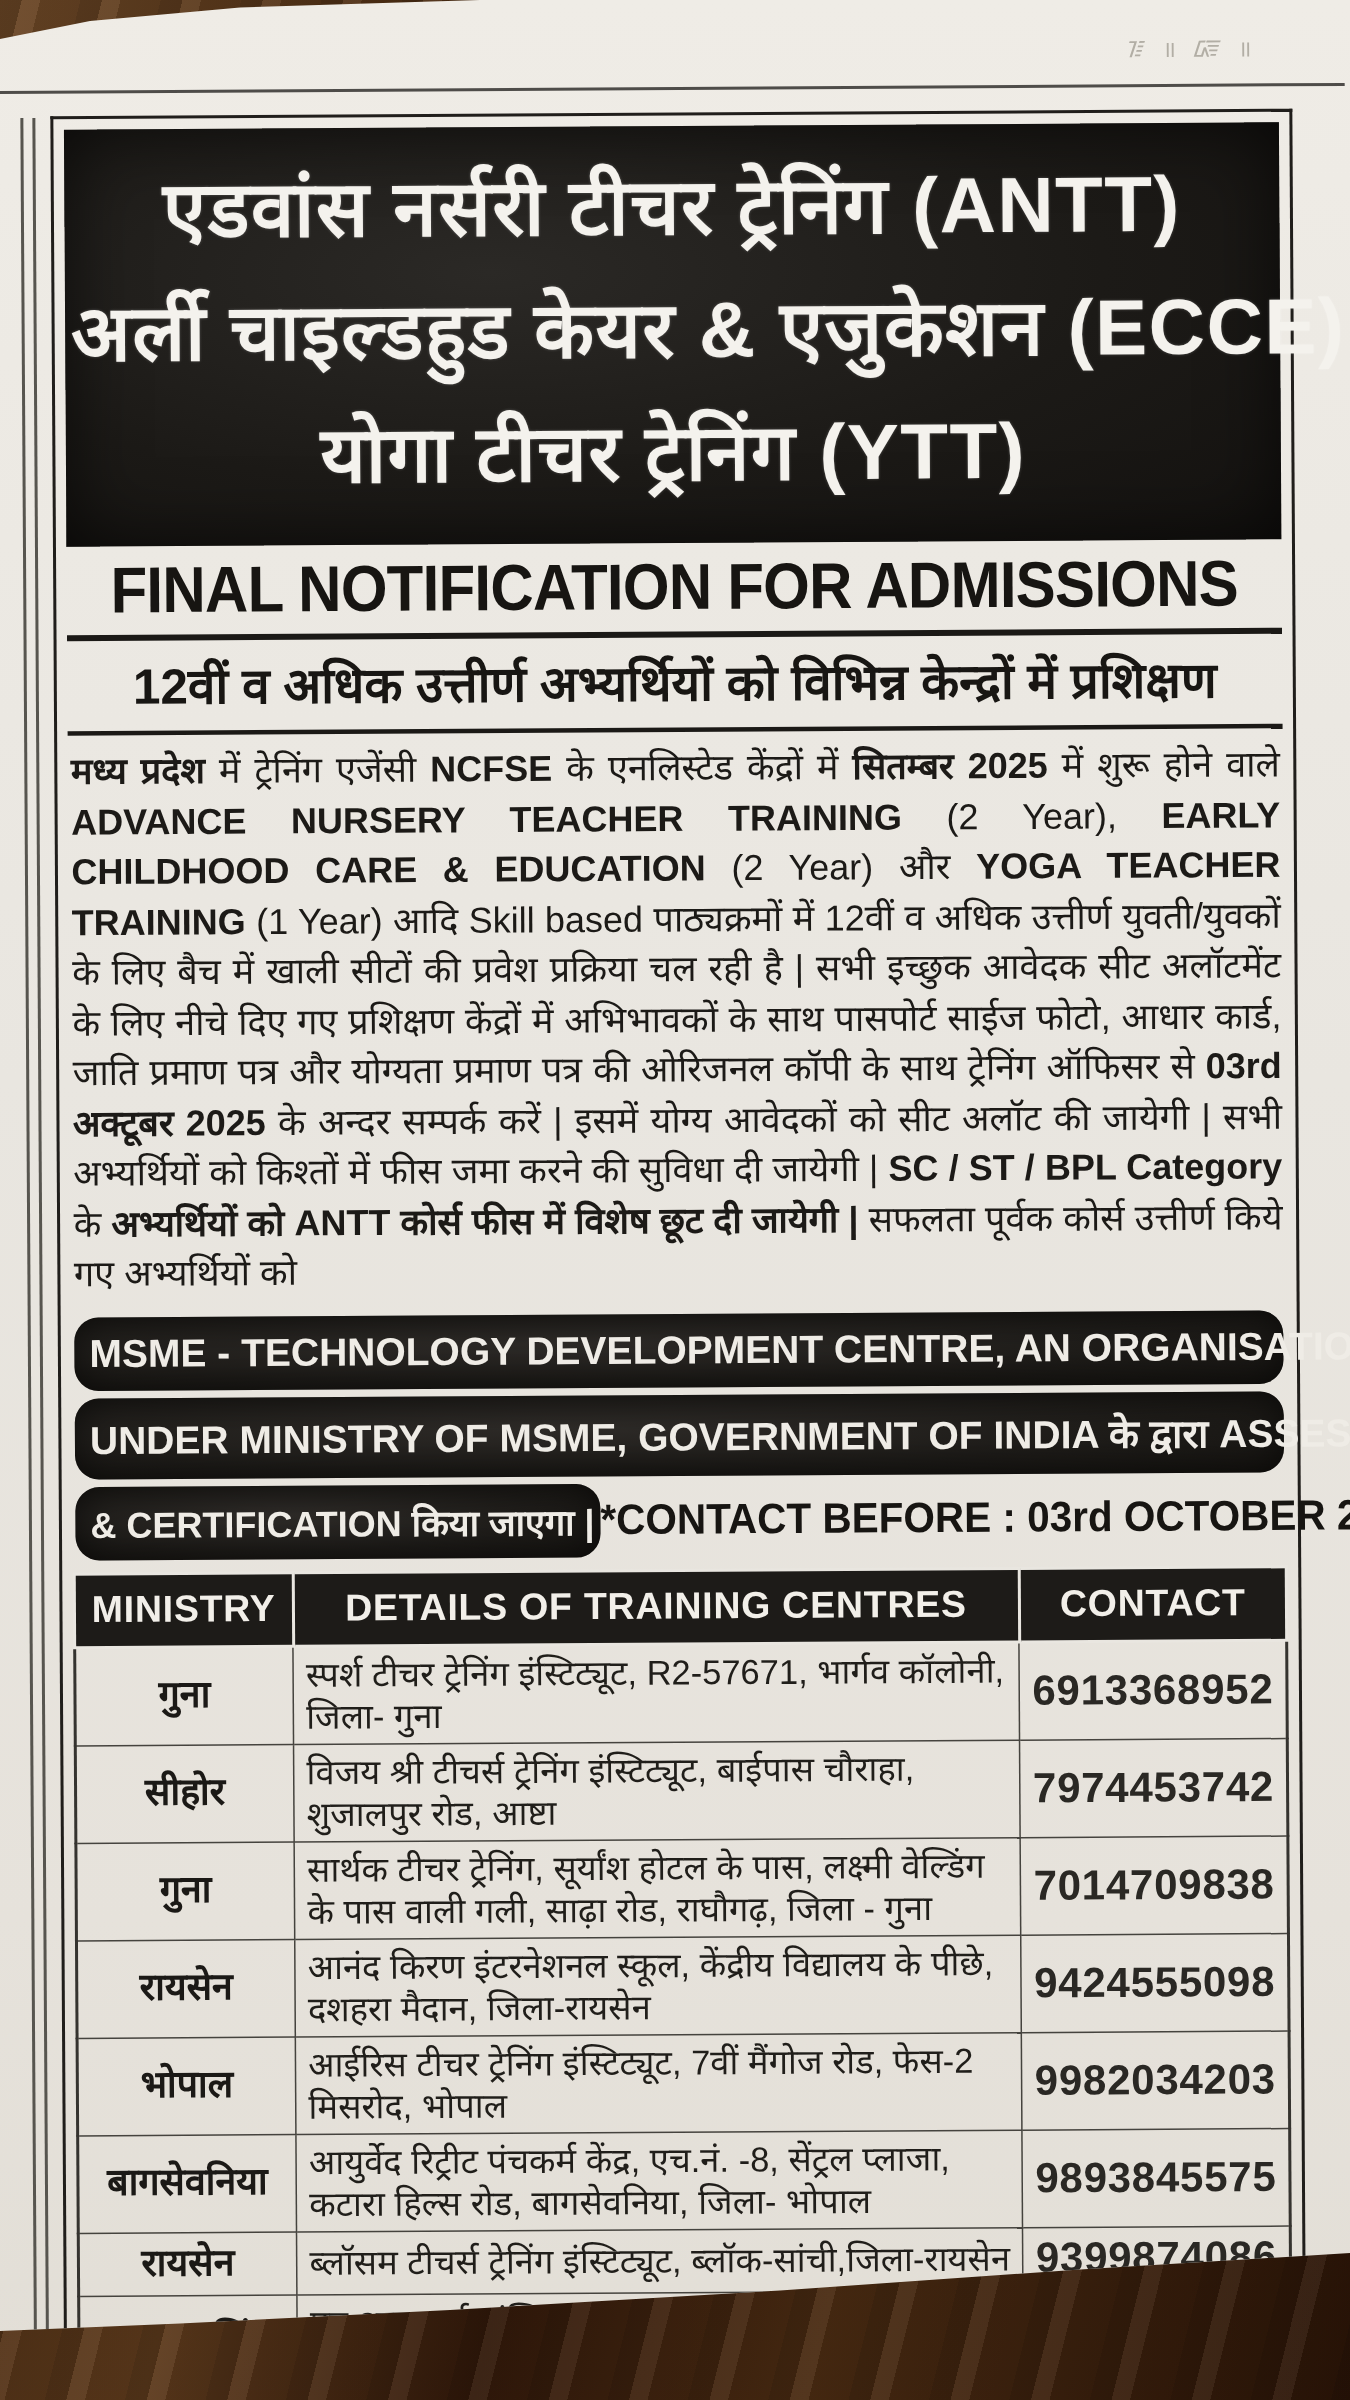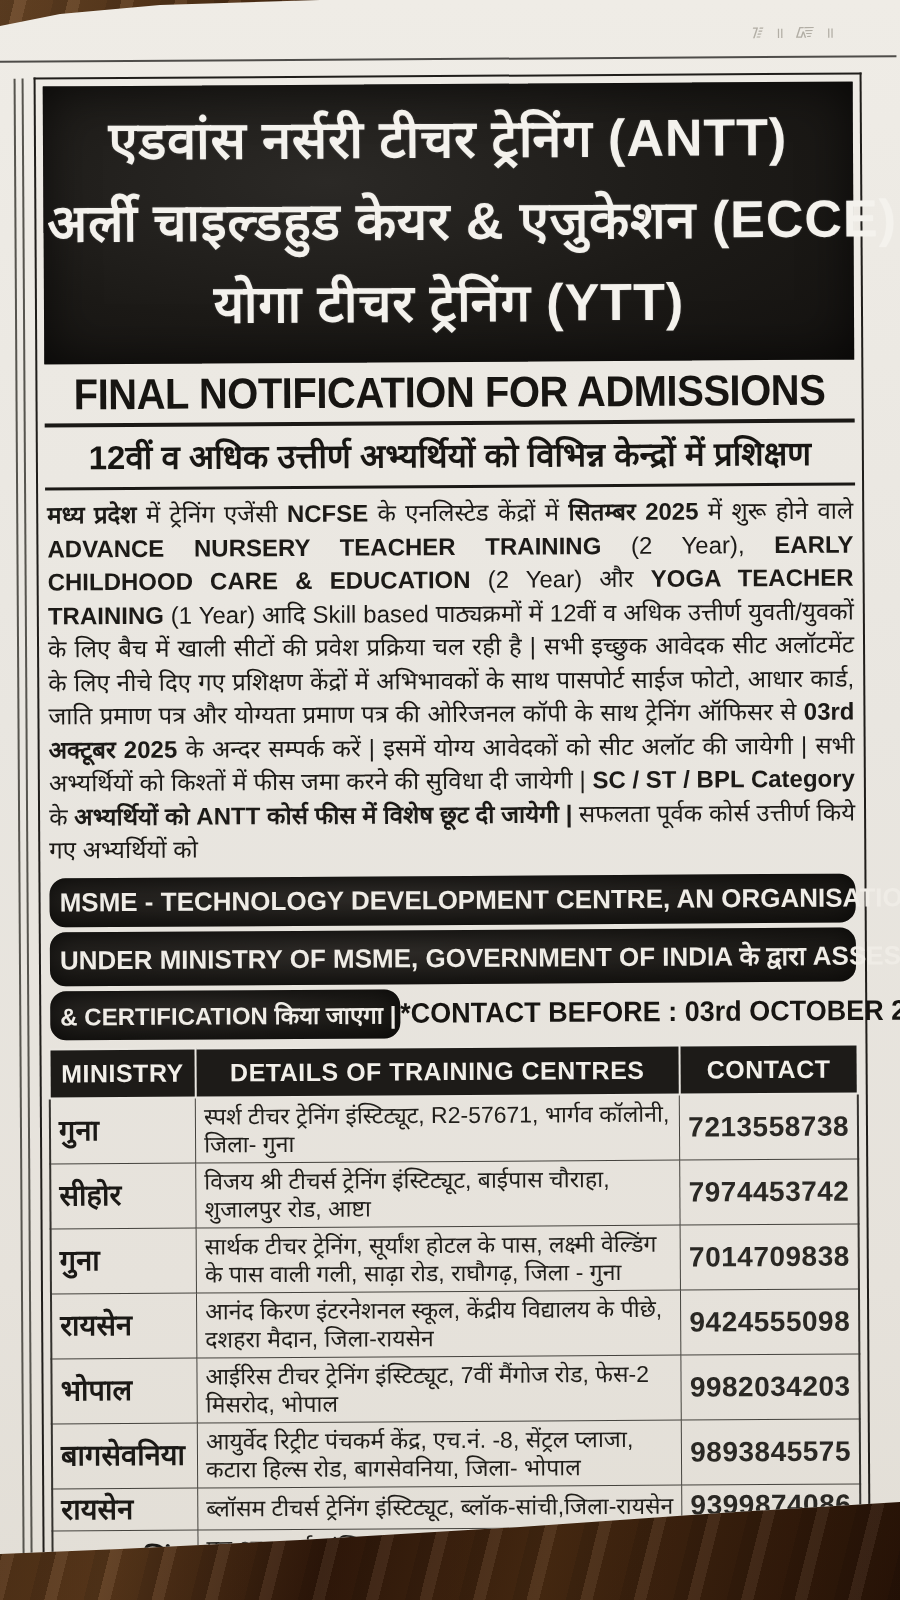--- a/index.html
+++ b/index.html
@@ -72,21 +72,21 @@
     border:2px solid #35332f;
   }
   table.centres th{
     background:#1d1b18;color:#f2efe9;font-size:25px;font-weight:bold;
     letter-spacing:.5px;padding:9px 4px;border:2px solid #e9e6e0;
   }
   table.centres td{
     border:1.5px solid #45433e;padding:4px 8px;vertical-align:middle;
   }
   td.loc{
-    width:128px;text-align:left;font-weight:bold;font-size:29px;color:#1b1916;line-height:33px;
+    width:128px;text-align:center;font-weight:bold;font-size:25px;color:#1b1916;line-height:33px;
   }
   td.det{
     font-size:23px;line-height:28px;color:#201e1a;font-weight:500;
   }
   td.con{
     width:150px;text-align:center;font-weight:bold;font-size:28px;color:#2a2824;letter-spacing:.5px;
   }
   .seg-b{font-weight:bold;}
 </style>
 </head>
@@ -133,21 +133,21 @@
           <tr>
             <th>MINISTRY</th>
             <th>DETAILS OF TRAINING CENTRES</th>
             <th>CONTACT</th>
           </tr>
         </thead>
         <tbody>
           <tr>
             <td class="loc">गुना</td>
             <td class="det">स्पर्श टीचर ट्रेनिंग इंस्टिट्यूट, R2-57671, भार्गव कॉलोनी, जिला- गुना</td>
-            <td class="con">7213558738</td>
+            <td class="con">6913368952</td>
           </tr>
           <tr>
             <td class="loc">सीहोर</td>
             <td class="det">विजय श्री टीचर्स ट्रेनिंग इंस्टिट्यूट, बाईपास चौराहा, शुजालपुर रोड, आष्टा</td>
             <td class="con">7974453742</td>
           </tr>
           <tr>
             <td class="loc">गुना</td>
             <td class="det">सार्थक टीचर ट्रेनिंग, सूर्यांश होटल के पास, लक्ष्मी वेल्डिंग के पास वाली गली, साढ़ा रोड, राघौगढ़, जिला - गुना</td>
             <td class="con">7014709838</td>

